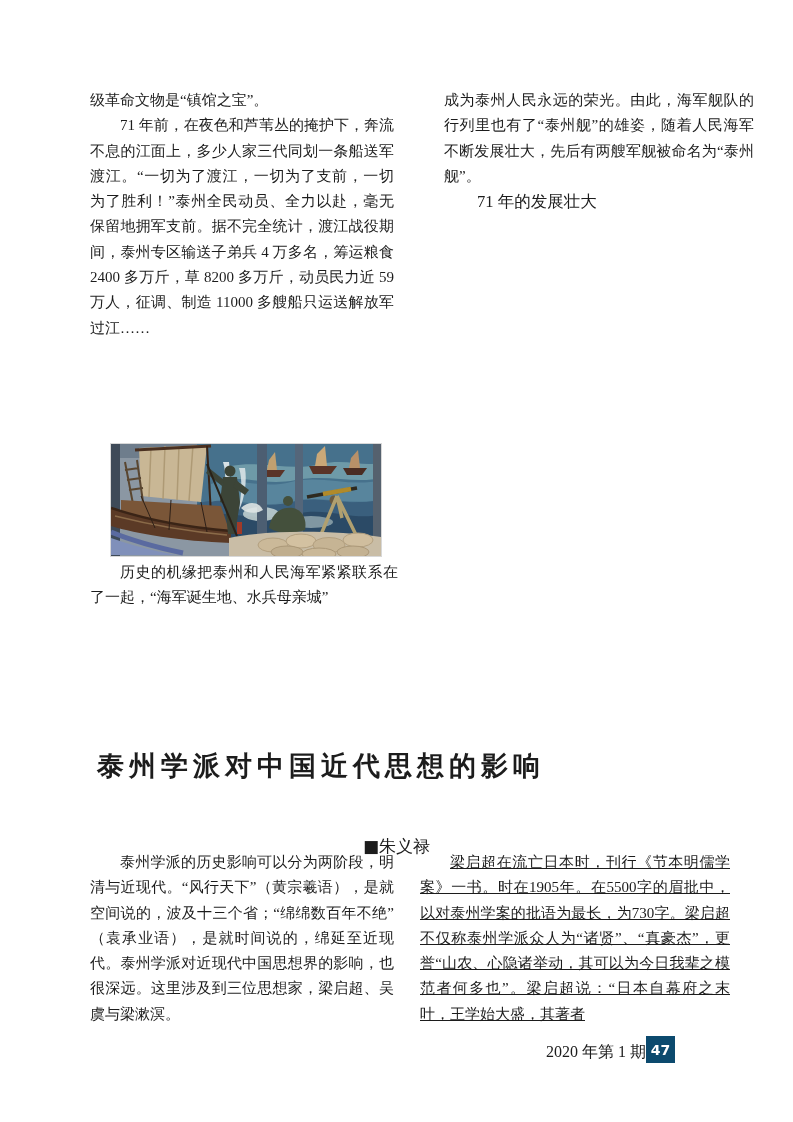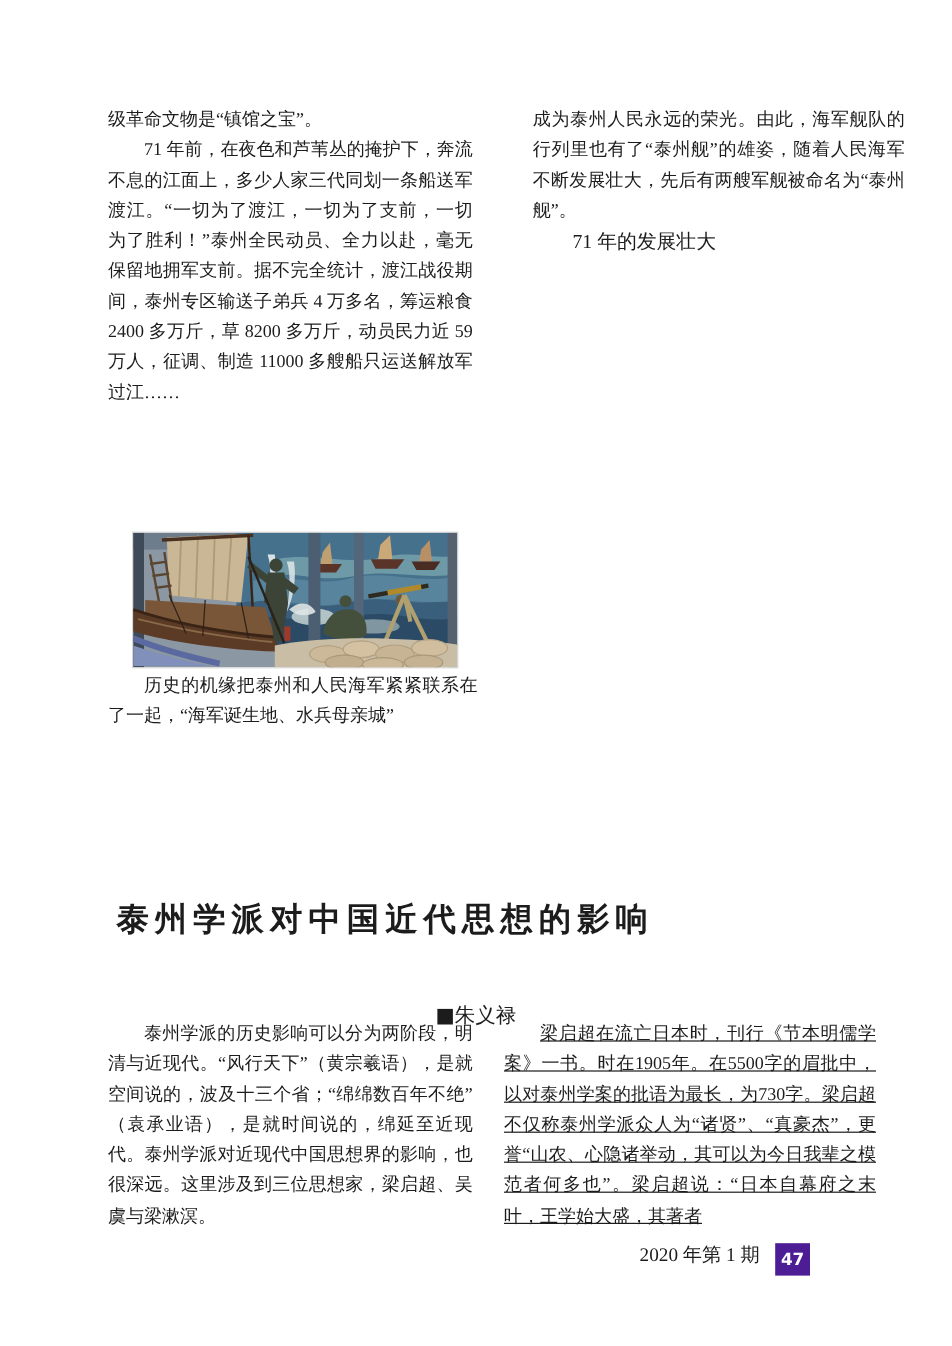--- a/index.html
+++ b/index.html
@@ -45,26 +45,26 @@
     position:absolute;left:0;top:799px;width:793px;
     text-align:center;
     font-size:17px;
     font-family:"DejaVu Sans","Liberation Sans",sans-serif;
     margin-top:36px;
   }
   #a2-left{left:90px;top:850px;width:304px;}
   #a2-right{left:420px;top:850px;width:310px;text-decoration:underline;}
   #footer{
     position:absolute;top:1036px;right:118px;
-    display:flex;align-items:flex-start;gap:13px;
+    display:flex;align-items:flex-end;
   }
   #footer-issue{font-size:16px;}
   #page-number-box{
     width:29px;height:27px;
-    background:#4c1d95;color:#ffffff;
+    background:#0c4a6e;color:#ffffff;
     display:flex;align-items:center;justify-content:center;
     font-size:14px;font-weight:bold;
     font-family:"DejaVu Sans","Liberation Sans",sans-serif;
   }
 </style>
 </head>
 <body>
 
 <div class="col" id="a1-left">
   <p class="para">级革命文物是“镇馆之宝”。</p>

